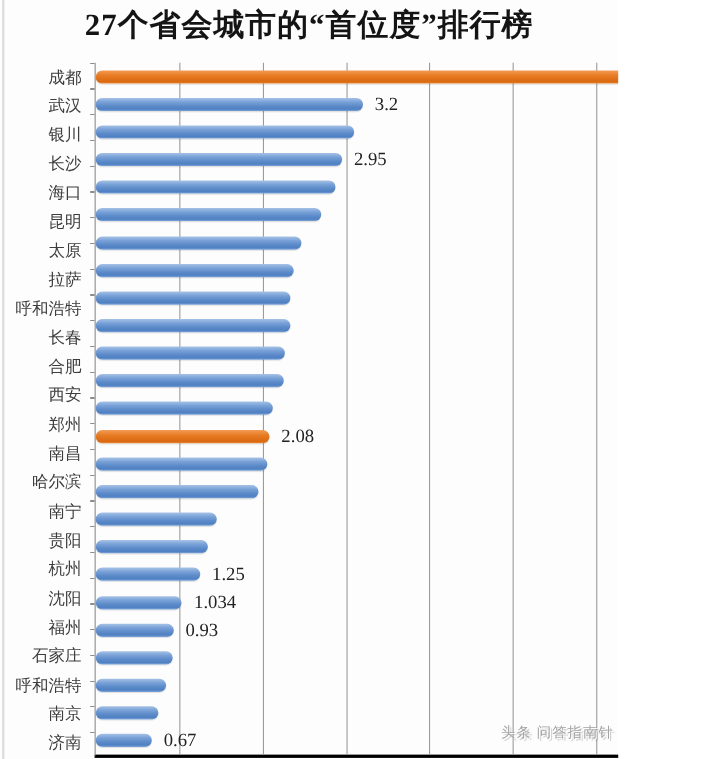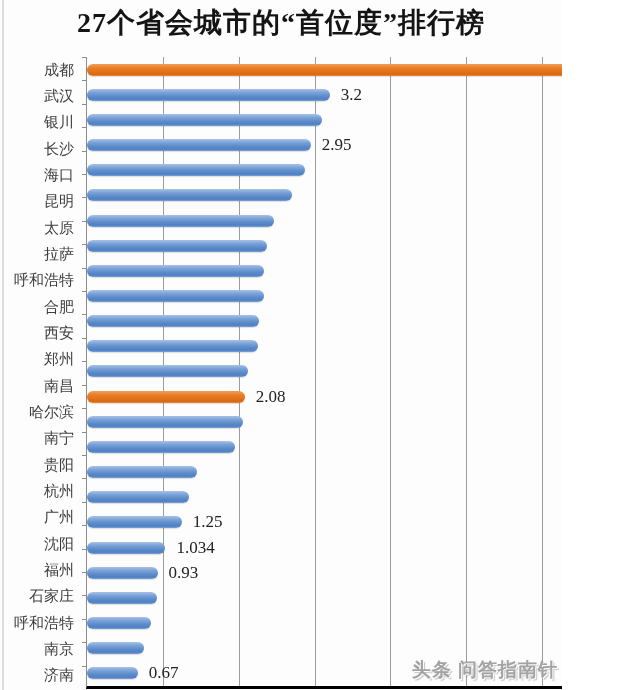--- a/index.html
+++ b/index.html
@@ -76,22 +76,22 @@
   }
   .val{
     margin-left:11px;
     font-size:17px;
     color:#222222;
     white-space:nowrap;
     font-family:"Liberation Serif", serif;
   }
   .watermark{
     position:absolute;right:4px;top:657px;
-    font-size:19px;
-    font-weight:bold;
+    font-size:13px;
+    font-weight:normal;
     letter-spacing:1px;
     color:#a3a3a3;
     text-shadow:1px 1px 0 #ffffff, 2px 2px 1px rgba(90,90,90,0.35);
     font-family:"Liberation Sans", sans-serif;
     z-index:2;
   }
 </style>
 </head>
 <body>
 
@@ -103,29 +103,29 @@
   <div class="cat-col">
       <div class="cat">成都</div>
       <div class="cat">武汉</div>
       <div class="cat">银川</div>
       <div class="cat">长沙</div>
       <div class="cat">海口</div>
       <div class="cat">昆明</div>
       <div class="cat">太原</div>
       <div class="cat">拉萨</div>
       <div class="cat">呼和浩特</div>
+      <div class="cat">长春</div>
       <div class="cat">合肥</div>
       <div class="cat">西安</div>
       <div class="cat">郑州</div>
       <div class="cat">南昌</div>
       <div class="cat">哈尔滨</div>
       <div class="cat">南宁</div>
       <div class="cat">贵阳</div>
       <div class="cat">杭州</div>
-      <div class="cat">广州</div>
       <div class="cat">沈阳</div>
       <div class="cat">福州</div>
       <div class="cat">石家庄</div>
       <div class="cat">呼和浩特</div>
       <div class="cat">南京</div>
       <div class="cat">济南</div>
     </div>
 
   <div class="tick-strip"></div>
 

